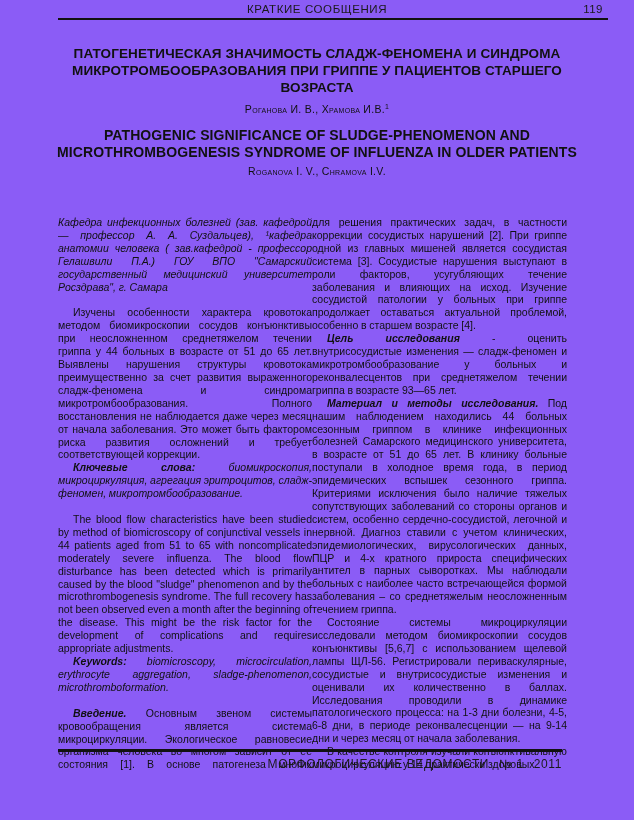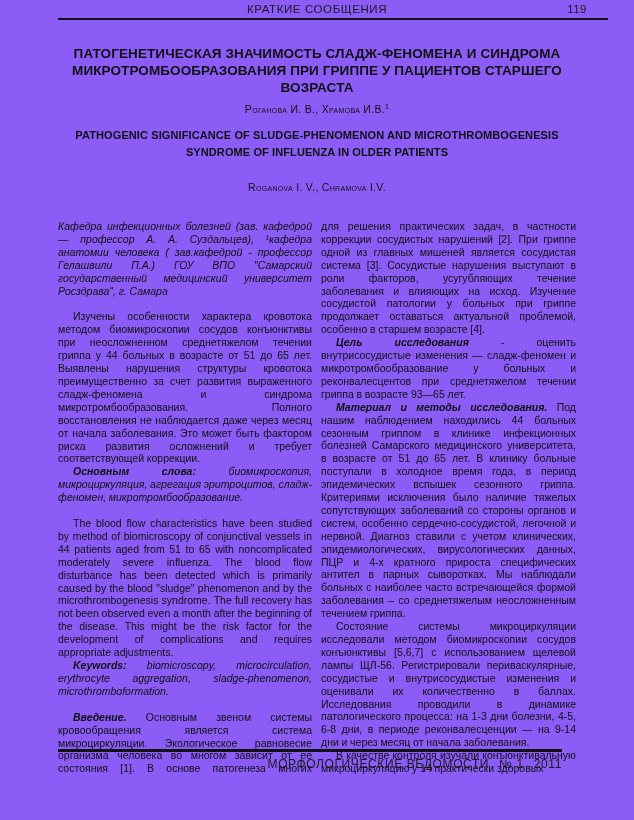--- a/index.html
+++ b/index.html
@@ -24,21 +24,21 @@
     margin-left: 29px;
     width: 576px;
     text-align: center;
     font-size: 11.5px;
     line-height: 13px;
     letter-spacing: 0.6px;
     color: #1a1a1a;
   }
   .running-head .page-num {
     position: absolute;
-    right: 18px;
+    right: 2px;
     top: 3px;
     letter-spacing: 0.5px;
   }
   .head-rule {
     margin: 2px 0 0 58px;
     width: 550px;
     height: 2px;
     background: #111111;
   }
   
@@ -64,33 +64,32 @@
     font-size: 7px;
     font-variant: normal;
     vertical-align: super;
     line-height: 0;
   }
   .title-en {
     margin: 11px auto 0 auto;
     width: 520px;
     text-align: center;
     font-weight: bold;
-    font-size: 11px;
+    font-size: 14px;
     line-height: 16.5px;
     letter-spacing: 0.1px;
   }
   .authors-en {
-    margin-top: 21px;
+    margin-top: 5px;
   }
   
   .columns {
     display: flex;
-    margin: 26px 0 0 58px;
+    margin: 38px 0 0 58px;
     width: 518px;
-    gap: 9px;
     max-height: 556px;
     overflow: hidden;
   }
   .col {
     font-size: 10.5px;
     line-height: 12.9px;
     text-align: justify;
     hyphens: auto;
     -webkit-hyphens: auto;
     word-spacing: -0.2px;
@@ -151,21 +150,21 @@
 
   <div class="authors-line authors-en">
     <span>Roganova I. V., Chramova I.V.</span>
   </div>
 
   <div class="columns">
 
     <div class="col col-left">
       <p class="affiliation no-indent">Кафедра инфекционных болезней (зав. кафедрой — профессор А. А. Суздальцев), ¹кафедра анатомии человека ( зав.кафедрой - профессор Гелашвили П.А.) ГОУ ВПО "Самарский государственный медицинский университет Росздрава", г. Самара</p>
       <p class="gap-above">Изучены особенности характера кровотока методом биомикроскопии сосудов конъюнктивы при неосложненном среднетяжелом течении гриппа у 44 больных в возрасте от 51 до 65 лет. Выявлены нарушения структуры кровотока преимущественно за счет развития выраженного сладж-феномена и синдрома микротромбообразования. Полного восстановления не наблюдается даже через месяц от начала заболевания. Это может быть фактором риска развития осложнений и требует соответствующей коррекции.</p>
-      <p><span class="b">Основным слова:</span><span class="i"> биомикроскопия, микроциркуляция, агрегация эритроцитов, сладж-феномен, микротромбообразование.</span></p>
+      <p><span class="b">Ключевые слова:</span><span class="i"> биомикроскопия, микроциркуляция, агрегация эритроцитов, сладж-феномен, микротромбообразование.</span></p>
       <p class="gap-above">The blood flow characteristics have been studied by method of biomicroscopy of conjunctival vessels in 44 patients aged from 51 to 65 with noncomplicated moderately severe influenza. The blood flow disturbance has been detected which is primarily caused by the blood "sludge" phenomenon and by the microthrombogenesis syndrome. The full recovery has not been observed even a month after the beginning of the disease. This might be the risk factor for the development of complications and requires appropriate adjustments.</p>
       <p><span class="b">Keywords:</span><span class="i"> biomicroscopy, microcirculation, erythrocyte aggregation, sladge-phenomenon, microthromboformation.</span></p>
       <p class="gap-above"><span class="b">Введение.</span><span> Основным звеном системы кровообращения является система микроциркуляции. Экологическое равновесие организма человека во многом зависит от ее состояния [1]. В основе патогенеза многих заболеваний и их осложнений лежат нарушения в системе микроциркуляции. Ее изучение имеет большое значение</span></p>
     </div>
 
     <div class="col col-right">
       <p class="no-indent">для решения практических задач, в частности коррекции сосудистых нарушений [2]. При гриппе одной из главных мишеней является сосудистая система [3]. Сосудистые нарушения выступают в роли факторов, усугубляющих течение заболевания и влияющих на исход. Изучение сосудистой патологии у больных при гриппе продолжает оставаться актуальной проблемой, особенно в старшем возрасте [4].</p>
       <p><span class="b">Цель исследования</span><span> - оценить внутрисосудистые изменения — сладж-феномен и микротромбообразование у больных и реконвалесцентов при среднетяжелом течении гриппа в возрасте 93—65 лет.</span></p>
       <p><span class="b">Материал и методы исследования.</span><span> Под нашим наблюдением находились 44 больных сезонным гриппом в клинике инфекционных болезней Самарского медицинского университета, в возрасте от 51 до 65 лет. В клинику больные поступали в холодное время года, в период эпидемических вспышек сезонного гриппа. Критериями исключения было наличие тяжелых сопутствующих заболеваний со стороны органов и систем, особенно сердечно-сосудистой, легочной и нервной. Диагноз ставили с учетом клинических, эпидемиологических, вирусологических данных, ПЦР и 4-х кратного прироста специфических антител в парных сыворотках. Мы наблюдали больных с наиболее часто встречающейся формой заболевания – со среднетяжелым неосложненным течением гриппа.</span></p>
       <p>Состояние системы микроциркуляции исследовали методом биомикроскопии сосудов конъюнктивы [5,6,7] с использованием щелевой лампы ЩЛ-56. Регистрировали периваскулярные, сосудистые и внутрисосудистые изменения и оценивали их количественно в баллах. Исследования проводили в динамике патологического процесса: на 1-3 дни болезни, 4-5, 6-8 дни, в периоде реконвалесценции — на 9-14 дни и через месяц от начала заболевания.</p>

